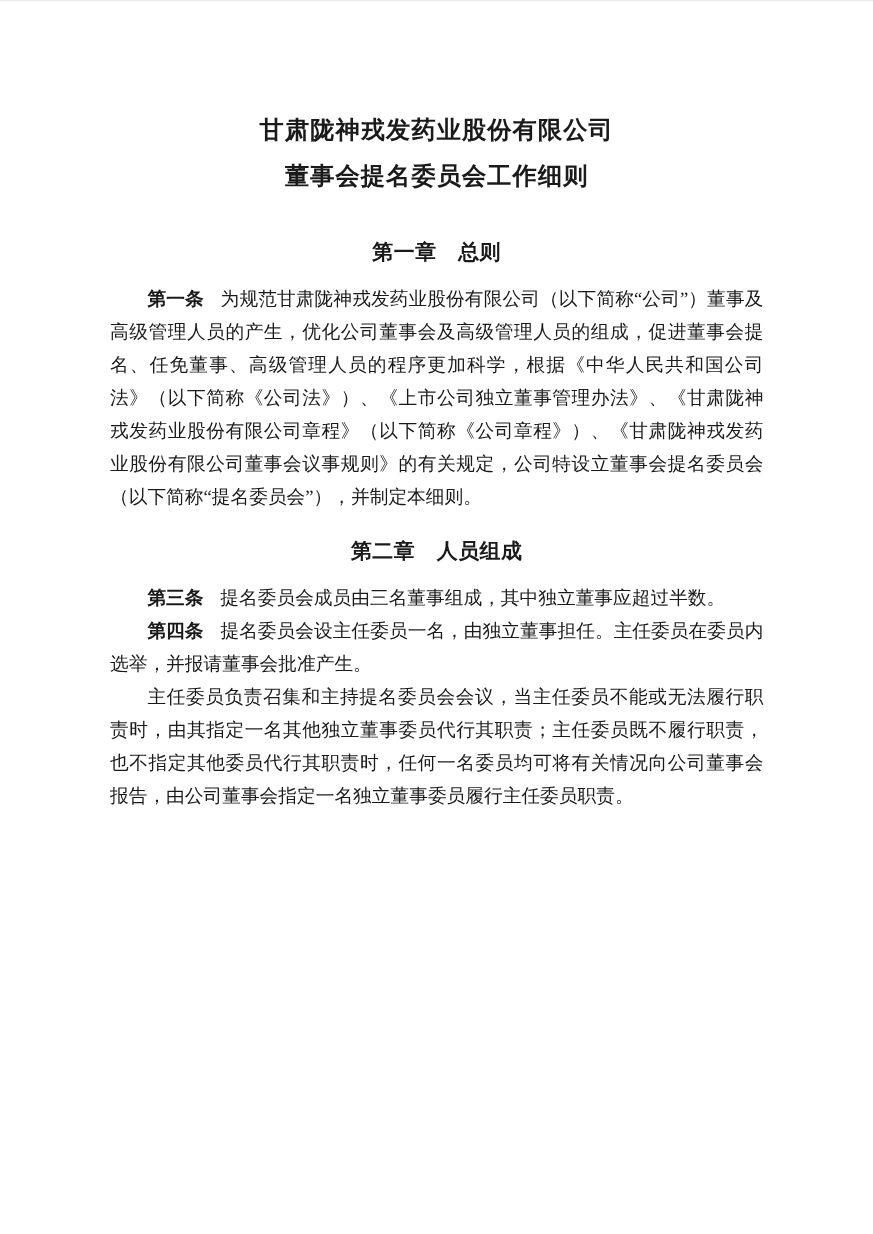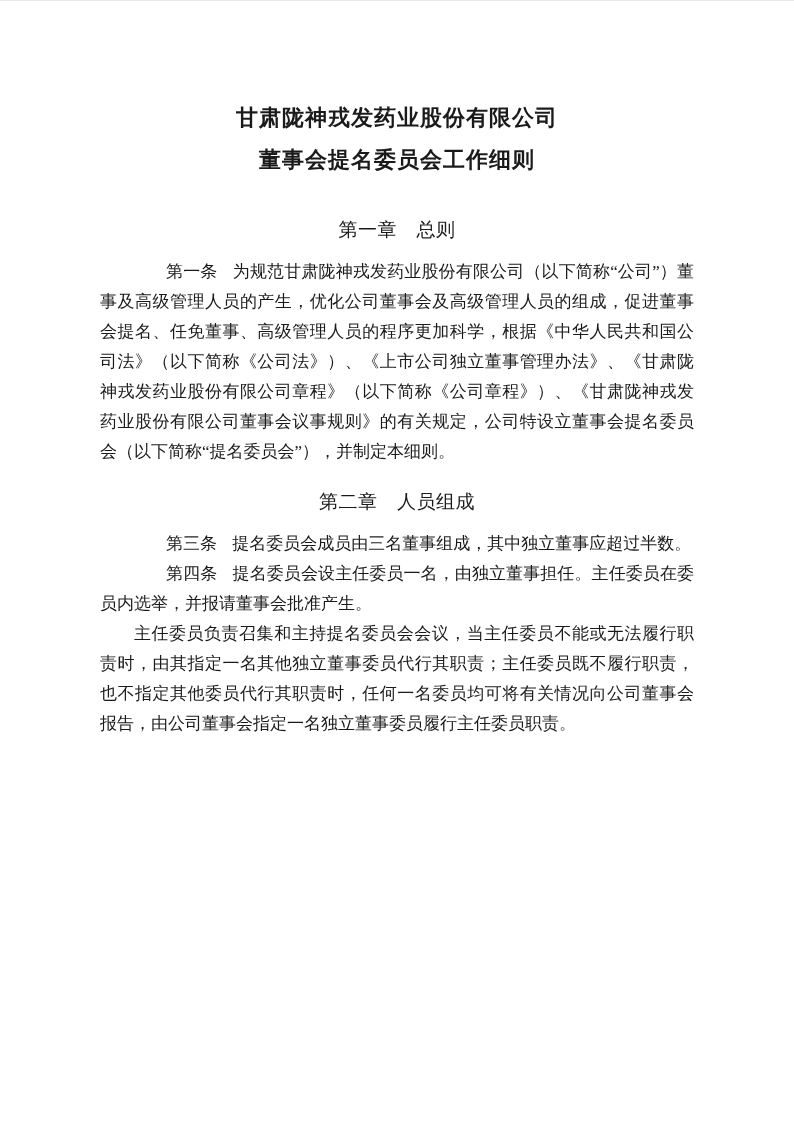--- a/index.html
+++ b/index.html
@@ -26,39 +26,38 @@
     font-size: 22px;
     line-height: 42px;
     font-weight: bold;
     letter-spacing: 1px;
   }
   .chapter-heading {
     margin: 34px 0 12px 0;
     text-align: center;
     font-size: 19px;
     line-height: 30px;
-    font-weight: normal;
+    font-weight: bold;
     letter-spacing: 0.5px;
   }
   .chapter-heading.later {
     margin-top: 20px;
     text-align: center;
   }
   .para {
     margin: 0;
     font-size: 17px;
     line-height: 30px;
     text-align: justify;
     text-justify: inter-ideograph;
     text-indent: 2em;
   }
   .article-lead {
-    font-weight: normal;
+    font-weight: bold;
     margin-right: 0.9em;
-    margin-left: 32px;
   }
 </style>
 </head>
 <body>
 
 <div class="page">
   <h1 class="doc-title">甘肃陇神戎发药业股份有限公司</h1>
   <h1 class="doc-title">董事会提名委员会工作细则</h1>
   <div id="doc-body">
       <h2 class="chapter-heading">第一章　总则</h2>

